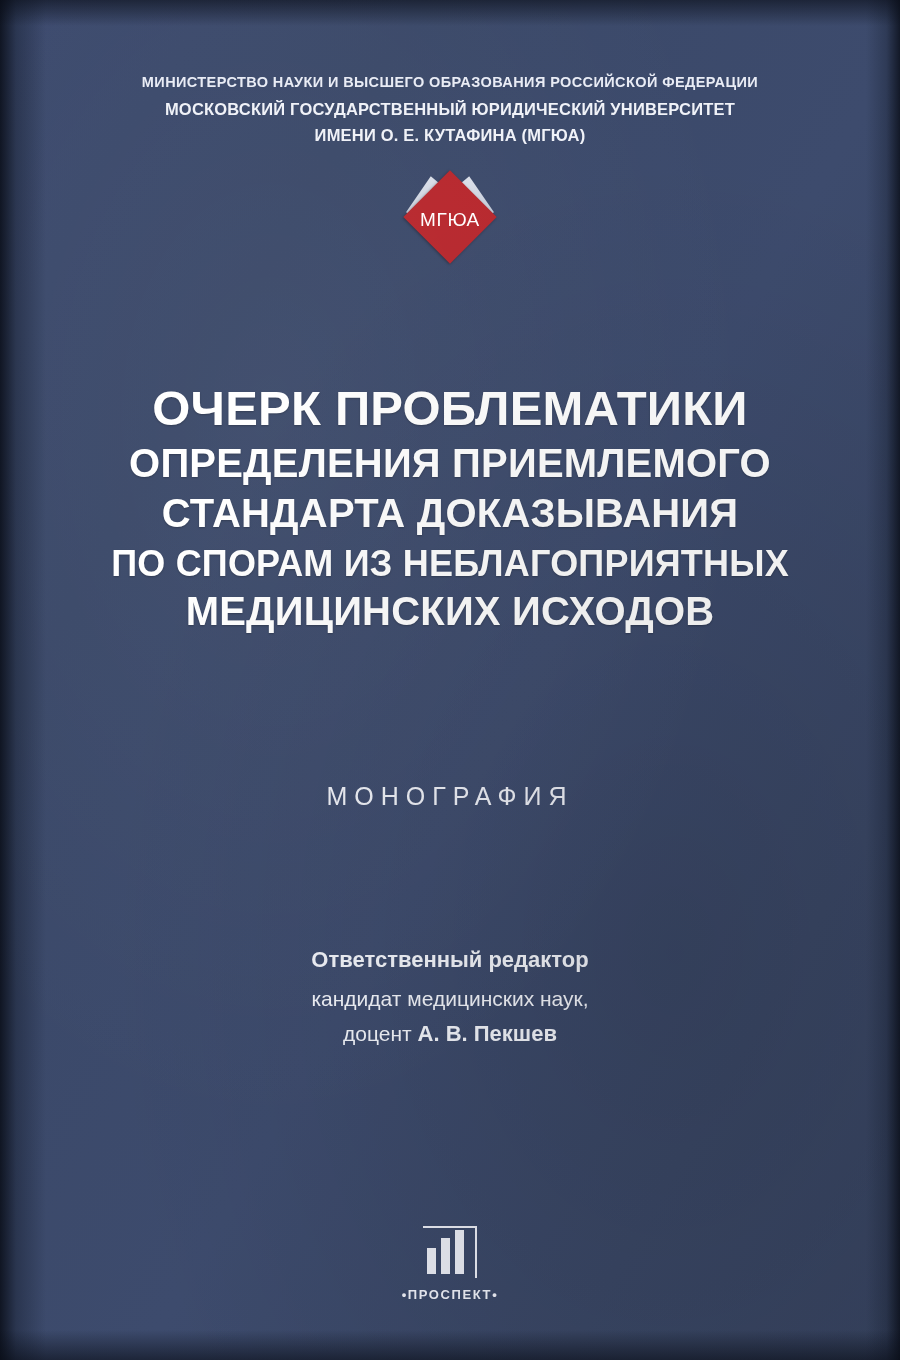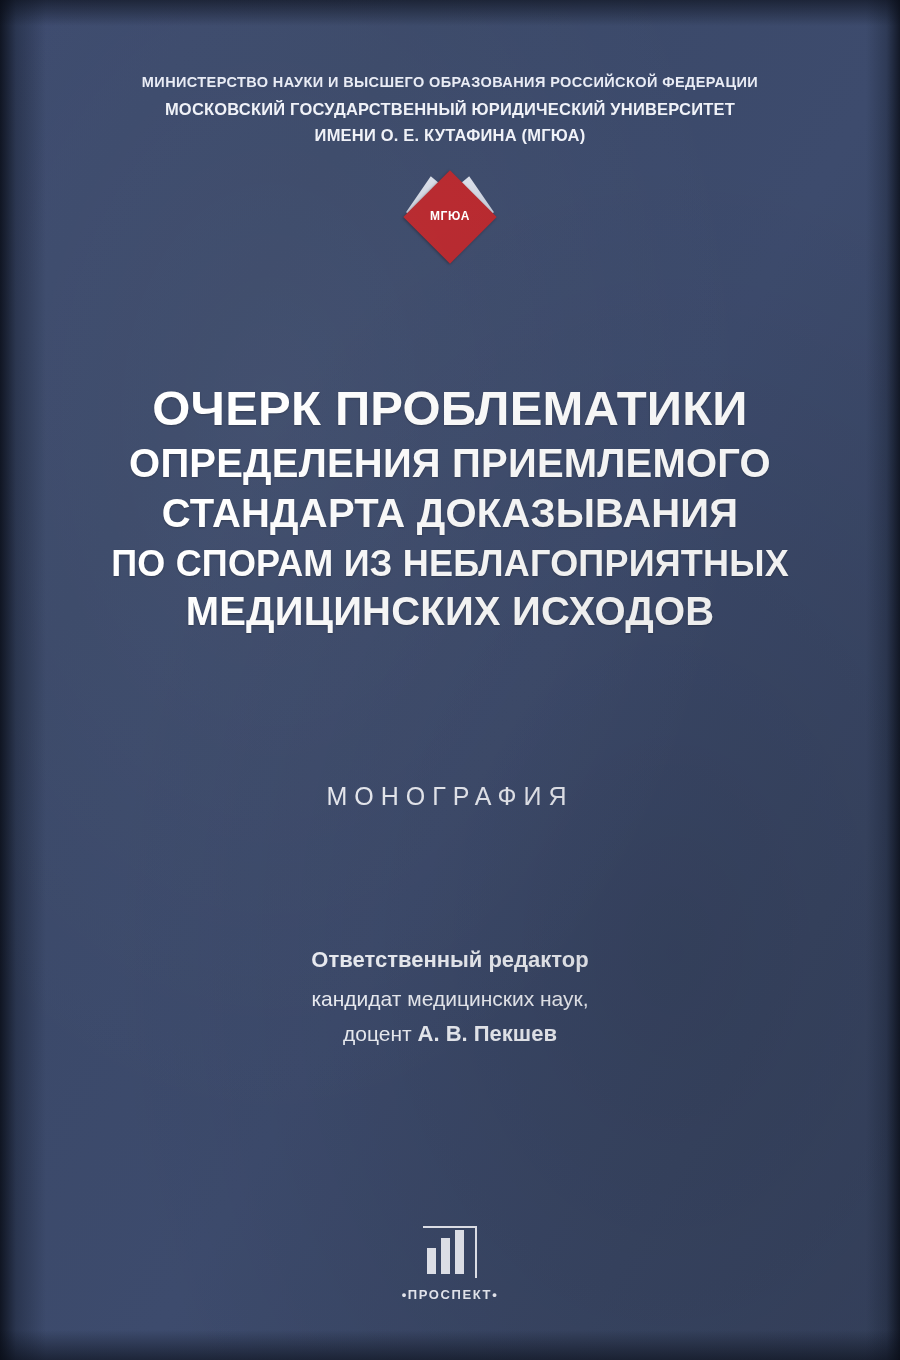--- a/index.html
+++ b/index.html
@@ -125,22 +125,22 @@
   .emblem-wing-right {
     right: 8px;
     clip-path: polygon(38% 0%, 100% 62%, 0% 100%, 0% 22%);
   }
   .emblem-text {
     position: absolute;
     left: 0; right: 0;
     top: 50%;
     margin-top: -8px;
     text-align: center;
-    font-size: 12px;
-    font-weight: 700;
+    font-size: 19px;
+    font-weight: 400;
     color: #ffffff;
     letter-spacing: 0.6px;
     z-index: 4;
   }
 
   
   .title-block {
     margin-top: 118px;
     text-align: center;
     color: #ffffff;

